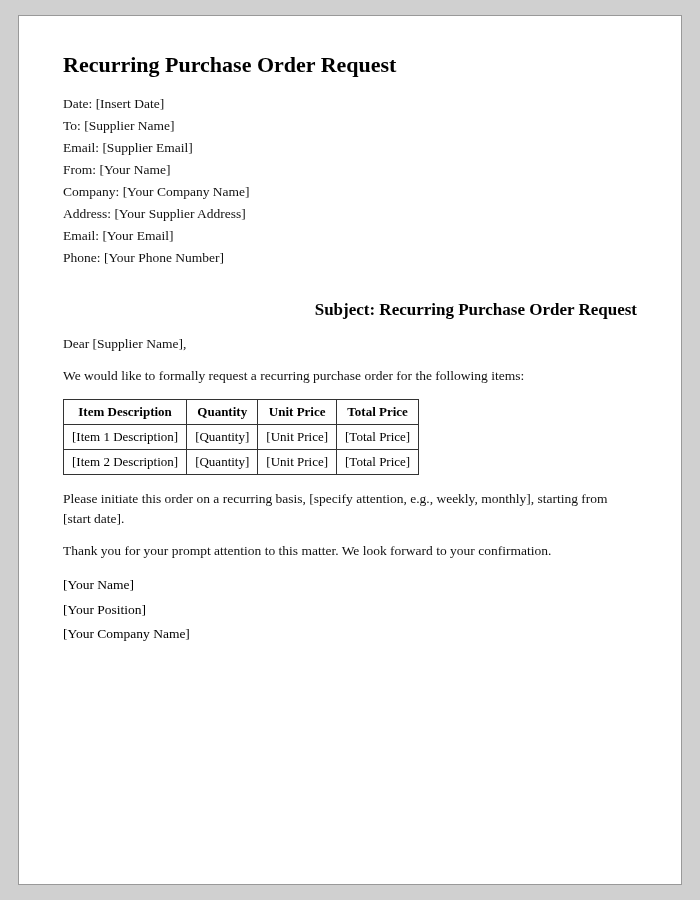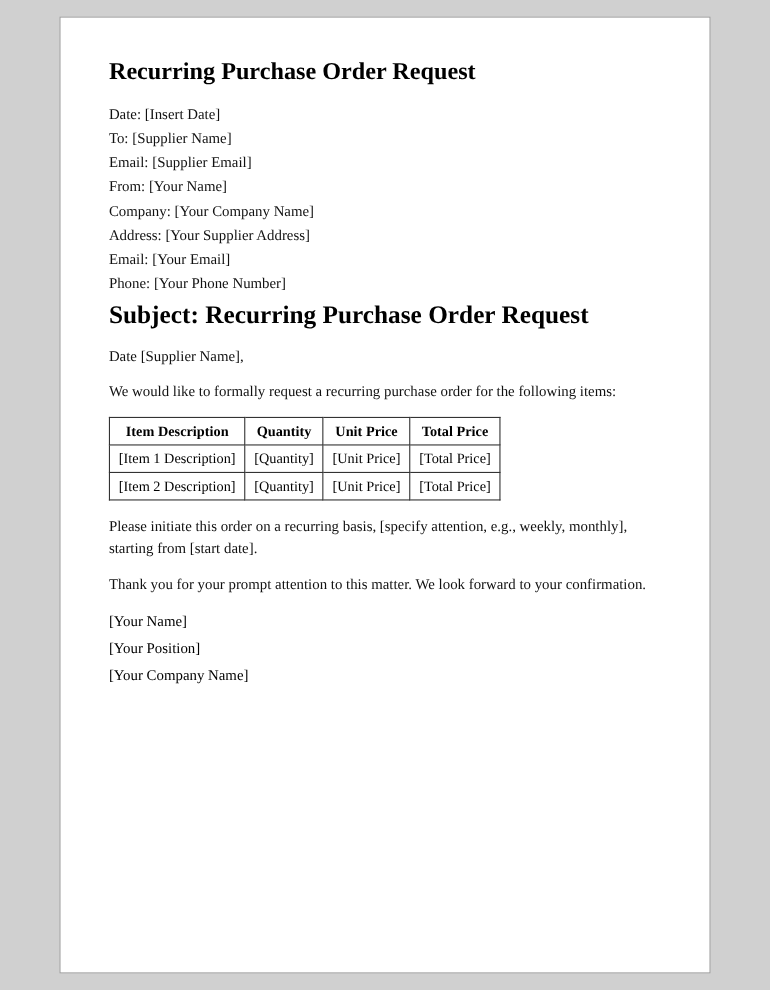--- a/index.html
+++ b/index.html
@@ -11,21 +11,21 @@
     body {
       background: #d0d0d0;
       display: flex;
       justify-content: center;
       align-items: center;
       min-height: 100vh;
       font-family: Georgia, 'Times New Roman', serif;
     }
 
     .page-container {
-      width: 592px;
+      width: 664px;
       min-height: 870px;
       background: #ffffff;
       border: 1px solid #999;
       padding: 36px 44px 44px 44px;
       position: relative;
     }
 
     .doc-title {
       font-size: 22px;
       font-weight: bold;
@@ -34,25 +34,26 @@
     }
 
     .field-line {
       font-size: 13.5px;
       margin-bottom: 6px;
       font-family: Georgia, serif;
       color: #111;
     }
 
     .subject-line {
-      font-size: 23px;
+      font-size: 17px;
       font-weight: bold;
-      margin-top: 8px;
+      margin-top: 34px;
       margin-bottom: 14px;
       font-family: Georgia, serif;
+      text-align: right;
     }
 
     .body-text {
       font-size: 13.5px;
       margin-bottom: 12px;
       font-family: Georgia, serif;
       color: #111;
       line-height: 1.5;
     }
 
@@ -117,21 +118,21 @@
     <span>Email:</span>
     <span> [Your Email]</span>
   </p>
   <p class="field-line">
     <span>Phone:</span>
     <span> [Your Phone Number]</span>
   </p>
 
   <h2 class="subject-line">Subject: Recurring Purchase Order Request</h2>
 
-  <p class="body-text">Date [Supplier Name],</p>
+  <p class="body-text">Dear [Supplier Name],</p>
   <p class="body-text">We would like to formally request a recurring purchase order for the following items:</p>
 
   <table class="items-table">
     <thead>
       <tr>
         <th>Item Description</th>
         <th>Quantity</th>
         <th>Unit Price</th>
         <th>Total Price</th>
       </tr>

